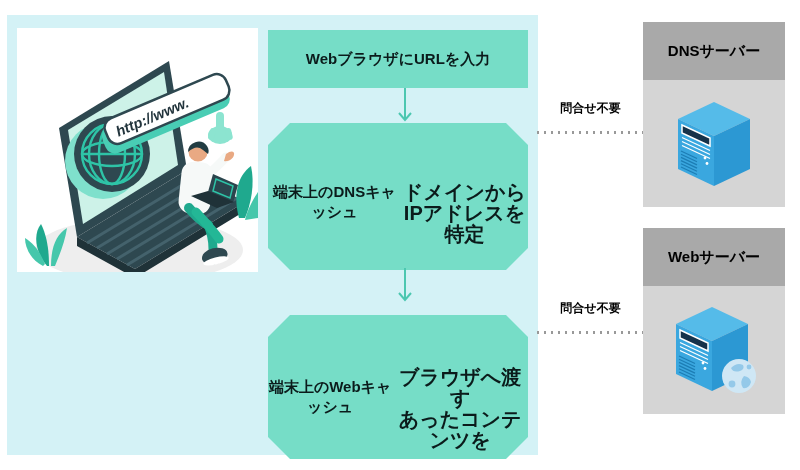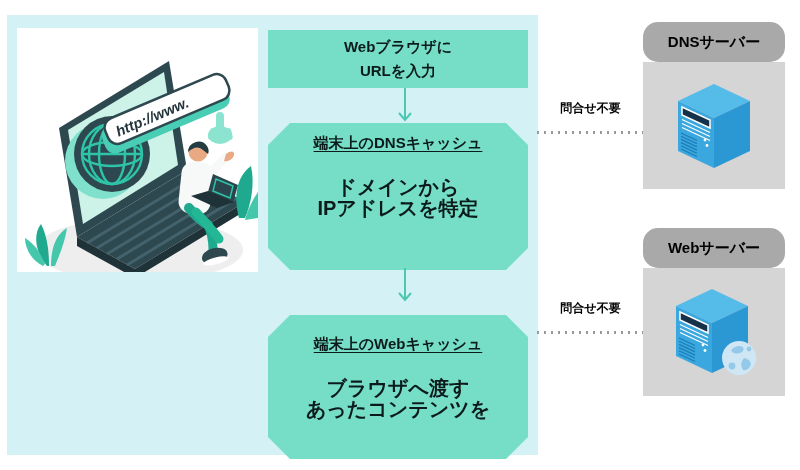--- a/index.html
+++ b/index.html
@@ -7,49 +7,49 @@
   #stage{position:relative;width:800px;height:470px;background:#ffffff;overflow:hidden;}
 
   
   .cyan-panel{position:absolute;left:7px;top:15px;width:531px;height:440px;background:#d4f2f6;}
 
   
   .illus-box{position:absolute;left:10px;top:13px;width:241px;height:244px;background:#ffffff;}
 
   
   .flow-box{position:absolute;background:#76ddc7;color:#0b1b1b;font-weight:bold;
-            display:flex;flex-direction:column;align-items:center;text-align:center;}
+            display:flex;flex-direction:row;align-items:center;text-align:center;}
   .box1{left:261px;top:15px;width:260px;height:58px;justify-content:center;
         font-size:15px;line-height:24px;}
   .oct{clip-path:polygon(22px 0,calc(100% - 22px) 0,100% 22px,100% calc(100% - 22px),
        calc(100% - 22px) 100%,22px 100%,0 calc(100% - 22px),0 22px);}
   .box2{left:261px;top:108px;width:260px;height:147px;padding-top:10px;box-sizing:border-box;}
   .box3{left:261px;top:300px;width:260px;height:144px;padding-top:19px;box-sizing:border-box;}
-  .oct-title{font-size:15px;line-height:20px;text-decoration:underline;text-underline-offset:3px;}
+  .oct-title{font-size:15px;line-height:20px;text-underline-offset:3px;}
   .oct-body{margin-top:24px;font-size:20px;line-height:21px;}
 
   .flow-arrow{position:absolute;left:390px;width:16px;height:36px;}
   .arrow1{top:73px;}
   .arrow2{top:253px;}
 
   
   .no-query{position:absolute;width:107px;text-align:center;font-size:12px;font-weight:bold;color:#000;}
   .nq1{left:537px;top:100px;}
   .nq2{left:537px;top:300px;}
   .dotline{position:absolute;left:537px;width:108px;height:3px;
            background:repeating-linear-gradient(to right,#999 0 2px,transparent 2px 7px);}
   .dl1{top:131px;}
   .dl2{top:331px;}
 
   
   .server-card{position:absolute;width:142px;}
   .dns-card{left:643px;top:22px;}
   .web-card{left:643px;top:228px;}
-  .card-header{height:40px;background:#a9a9a9;color:#000;font-weight:bold;font-size:15px;
-               display:flex;align-items:center;justify-content:center;border-radius:15px;}
+  .card-header{height:58px;background:#a9a9a9;color:#000;font-weight:bold;font-size:15px;
+               display:flex;align-items:center;justify-content:center;}
   .card-body{background:#d5d5d5;display:flex;align-items:center;justify-content:center;}
   .dns-body{height:127px;}
   .web-body{height:128px;}
 </style>
 </head>
 <body>
 
 <div id="stage">
 
   <div class="cyan-panel">

